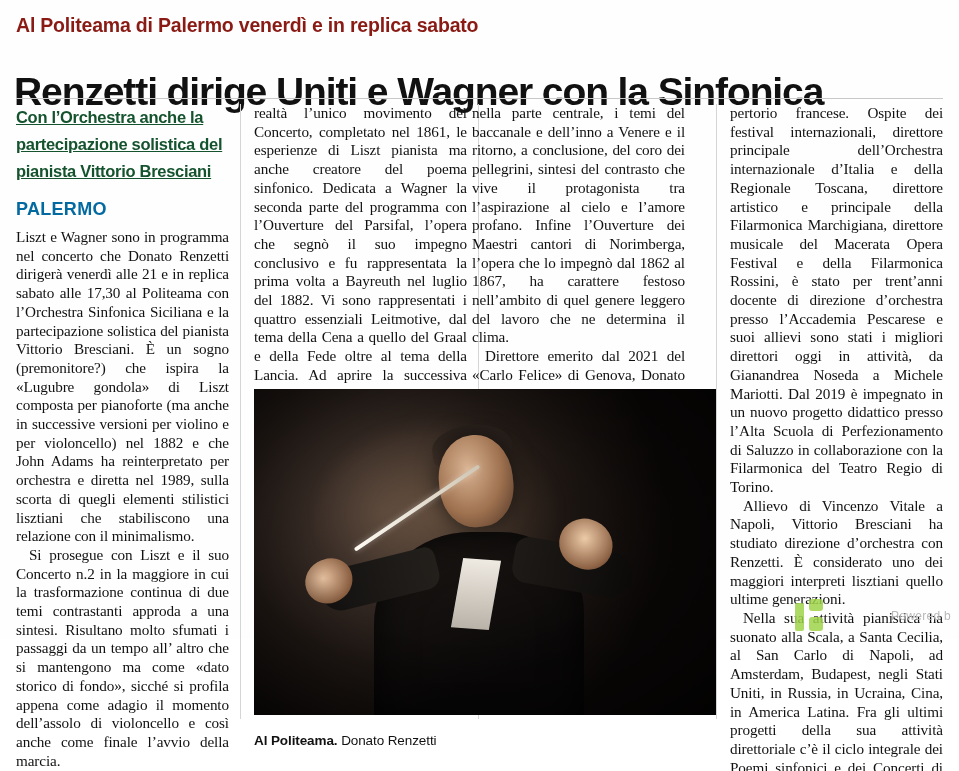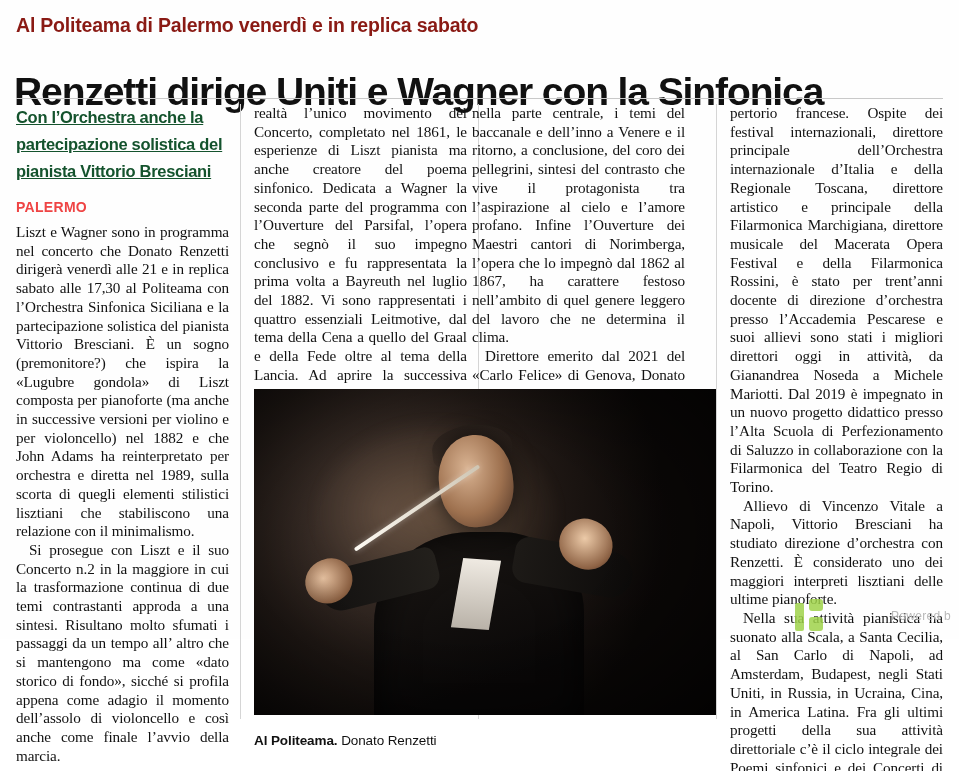--- a/index.html
+++ b/index.html
@@ -96,22 +96,22 @@
     font-weight: bold;
     font-size: 14.5px;
     color: #111;
     margin: 0 0 2px 0;
     padding-bottom: 7px;
     border-bottom: 1px solid #c9c9c9;
   }
   .dateline {
     font-family: "Liberation Sans", sans-serif;
     font-weight: bold;
-    font-size: 14px;
-    color: #ef4444;
+    font-size: 18px;
+    color: #0369a1;
     letter-spacing: 0.3px;
     margin: 9px 0 8px 0;
   }
   p.body {
     margin: 0 0 0 0;
     font-family: "Liberation Serif", serif;
     font-size: 15.2px;
     line-height: 18.7px;
     text-align: justify;
     text-justify: inter-word;
@@ -280,21 +280,21 @@
       <p class="body">realtà l’unico movimento del Concerto, completato nel 1861, le esperienze di Liszt pianista ma anche creatore del poema sinfonico. Dedicata a Wagner la seconda parte del programma con l’Ouverture del Parsifal, l’opera che segnò il suo impegno conclusivo e fu rappresentata la prima volta a Bayreuth nel luglio del 1882. Vi sono rappresentati i quattro essenziali Leitmotive, dal tema della Cena a quello del Graal e della Fede oltre al tema della Lancia. Ad aprire la successiva Ouverture del Tannhäuser, completato da Wagner nel 1845, è il celebre coro dei pellegrini con,</p>
     </div>
 
     <div class="col col3">
       <p class="body">nella parte centrale, i temi del baccanale e dell’inno a Venere e il ritorno, a conclusione, del coro dei pellegrini, sintesi del contrasto che vive il protagonista tra l’aspirazione al cielo e l’amore profano. Infine l’Ouverture dei Maestri cantori di Norimberga, l’opera che lo impegnò dal 1862 al 1867, ha carattere festoso nell’ambito di quel genere leggero del lavoro che ne determina il clima.</p>
       <p class="body">Direttore emerito dal 2021 del «Carlo Felice» di Genova, Donato Renzetti ha nel suo repertorio operistico oltre cento titoli da Rossini a Respighi insieme ai capolavori del re-</p>
     </div>
 
     <div class="col col4">
       <p class="body">pertorio francese. Ospite dei festival internazionali, direttore principale dell’Orchestra internazionale d’Italia e della Regionale Toscana, direttore artistico e principale della Filarmonica Marchigiana, direttore musicale del Macerata Opera Festival e della Filarmonica Rossini, è stato per trent’anni docente di direzione d’orchestra presso l’Accademia Pescarese e suoi allievi sono stati i migliori direttori oggi in attività, da Gianandrea Noseda a Michele Mariotti. Dal 2019 è impegnato in un nuovo progetto didattico presso l’Alta Scuola di Perfezionamento di Saluzzo in collaborazione con la Filarmonica del Teatro Regio di Torino.</p>
-      <p class="body">Allievo di Vincenzo Vitale a Napoli, Vittorio Bresciani ha studiato direzione d’orchestra con Renzetti. È considerato uno dei maggiori interpreti lisztiani delle ultime pianoforte.</p>
+      <p class="body">Allievo di Vincenzo Vitale a Napoli, Vittorio Bresciani ha studiato direzione d’orchestra con Renzetti. È considerato uno dei maggiori interpreti lisztiani quello ultime generazioni.</p>
       <p class="body">Nella sua attività pianistica ha suonato alla Scala, a Santa Cecilia, al San Carlo di Napoli, ad Amsterdam, Budapest, negli Stati Uniti, in Russia, in Ucraina, Cina, in America Latina. Fra gli ultimi progetti della sua attività direttoriale c’è il ciclo integrale dei Poemi sinfonici e dei Concerti di Liszt. Nella chiesa di Santa Anastasia a Verona ha diretto l’Oratorio di Natale dal Christus di Liszt, un capolavoro di rarissima frequentazione. (*SPA*)</p>
 
     </div>
 
     <div class="figure">
       <div class="photo">
         <div class="ph-bg"></div>
         <div class="ph-glow"></div>
         <div class="ph-body"></div>
         <div class="ph-shirt"></div>

